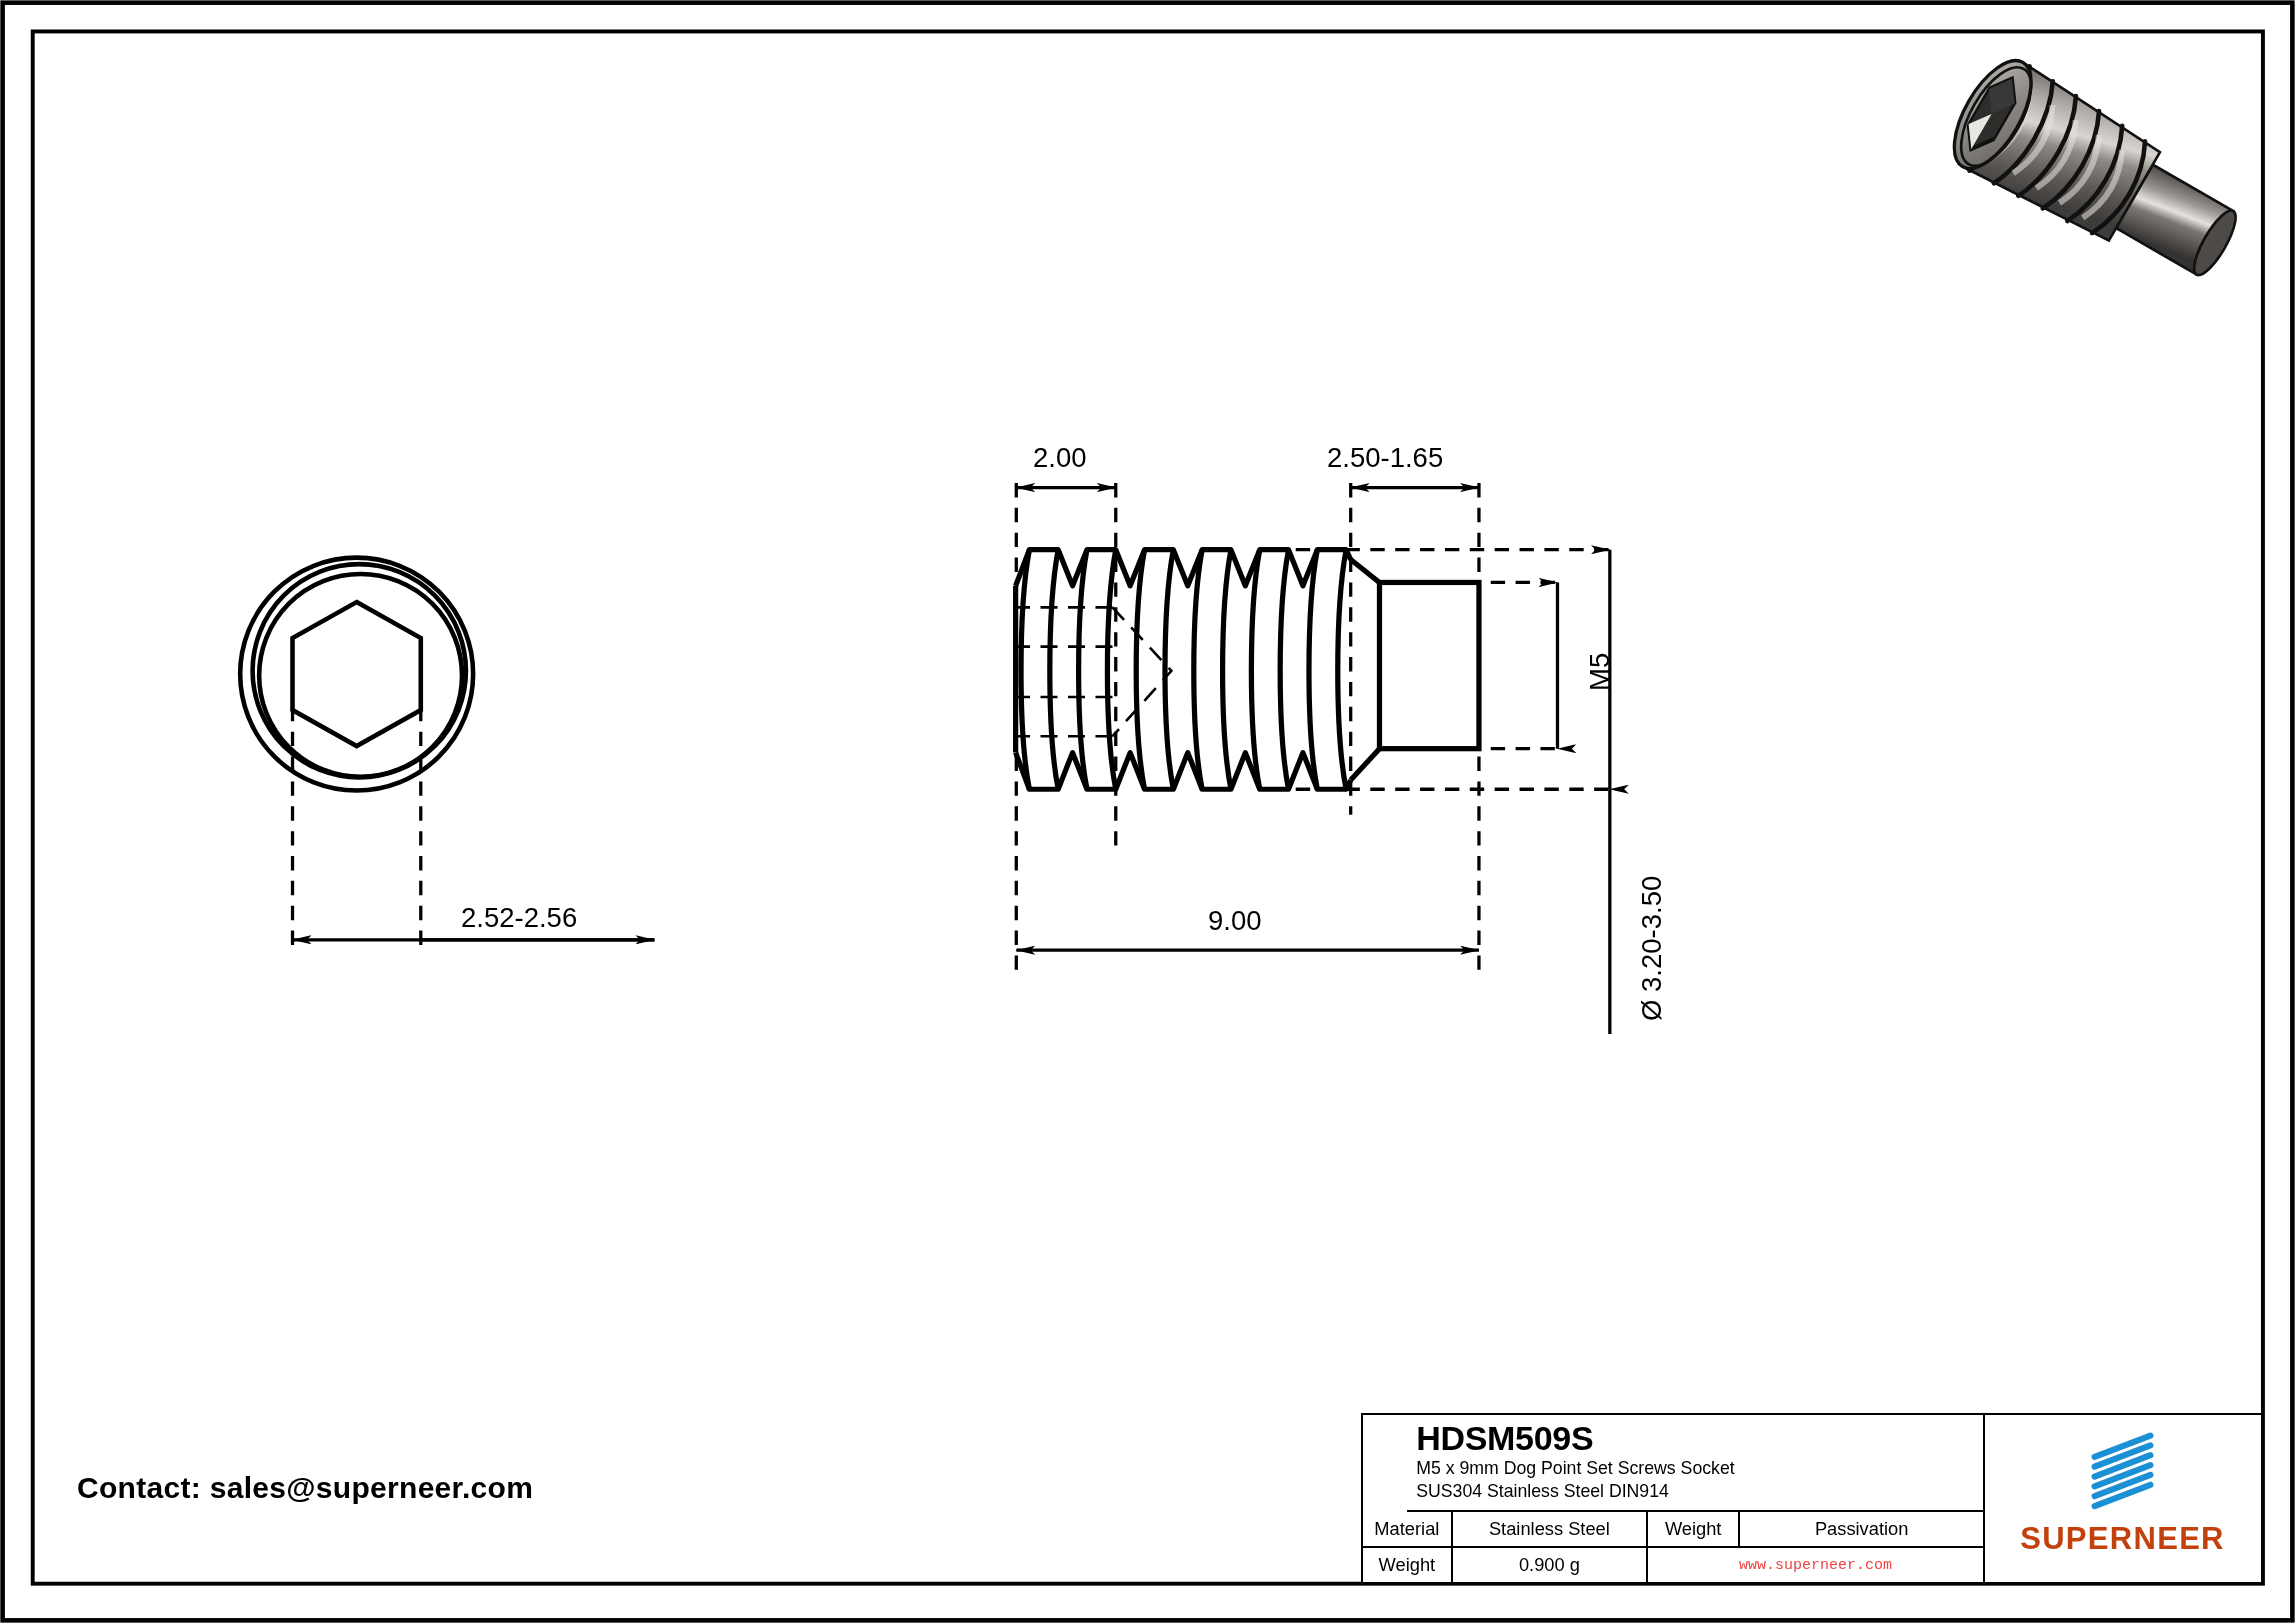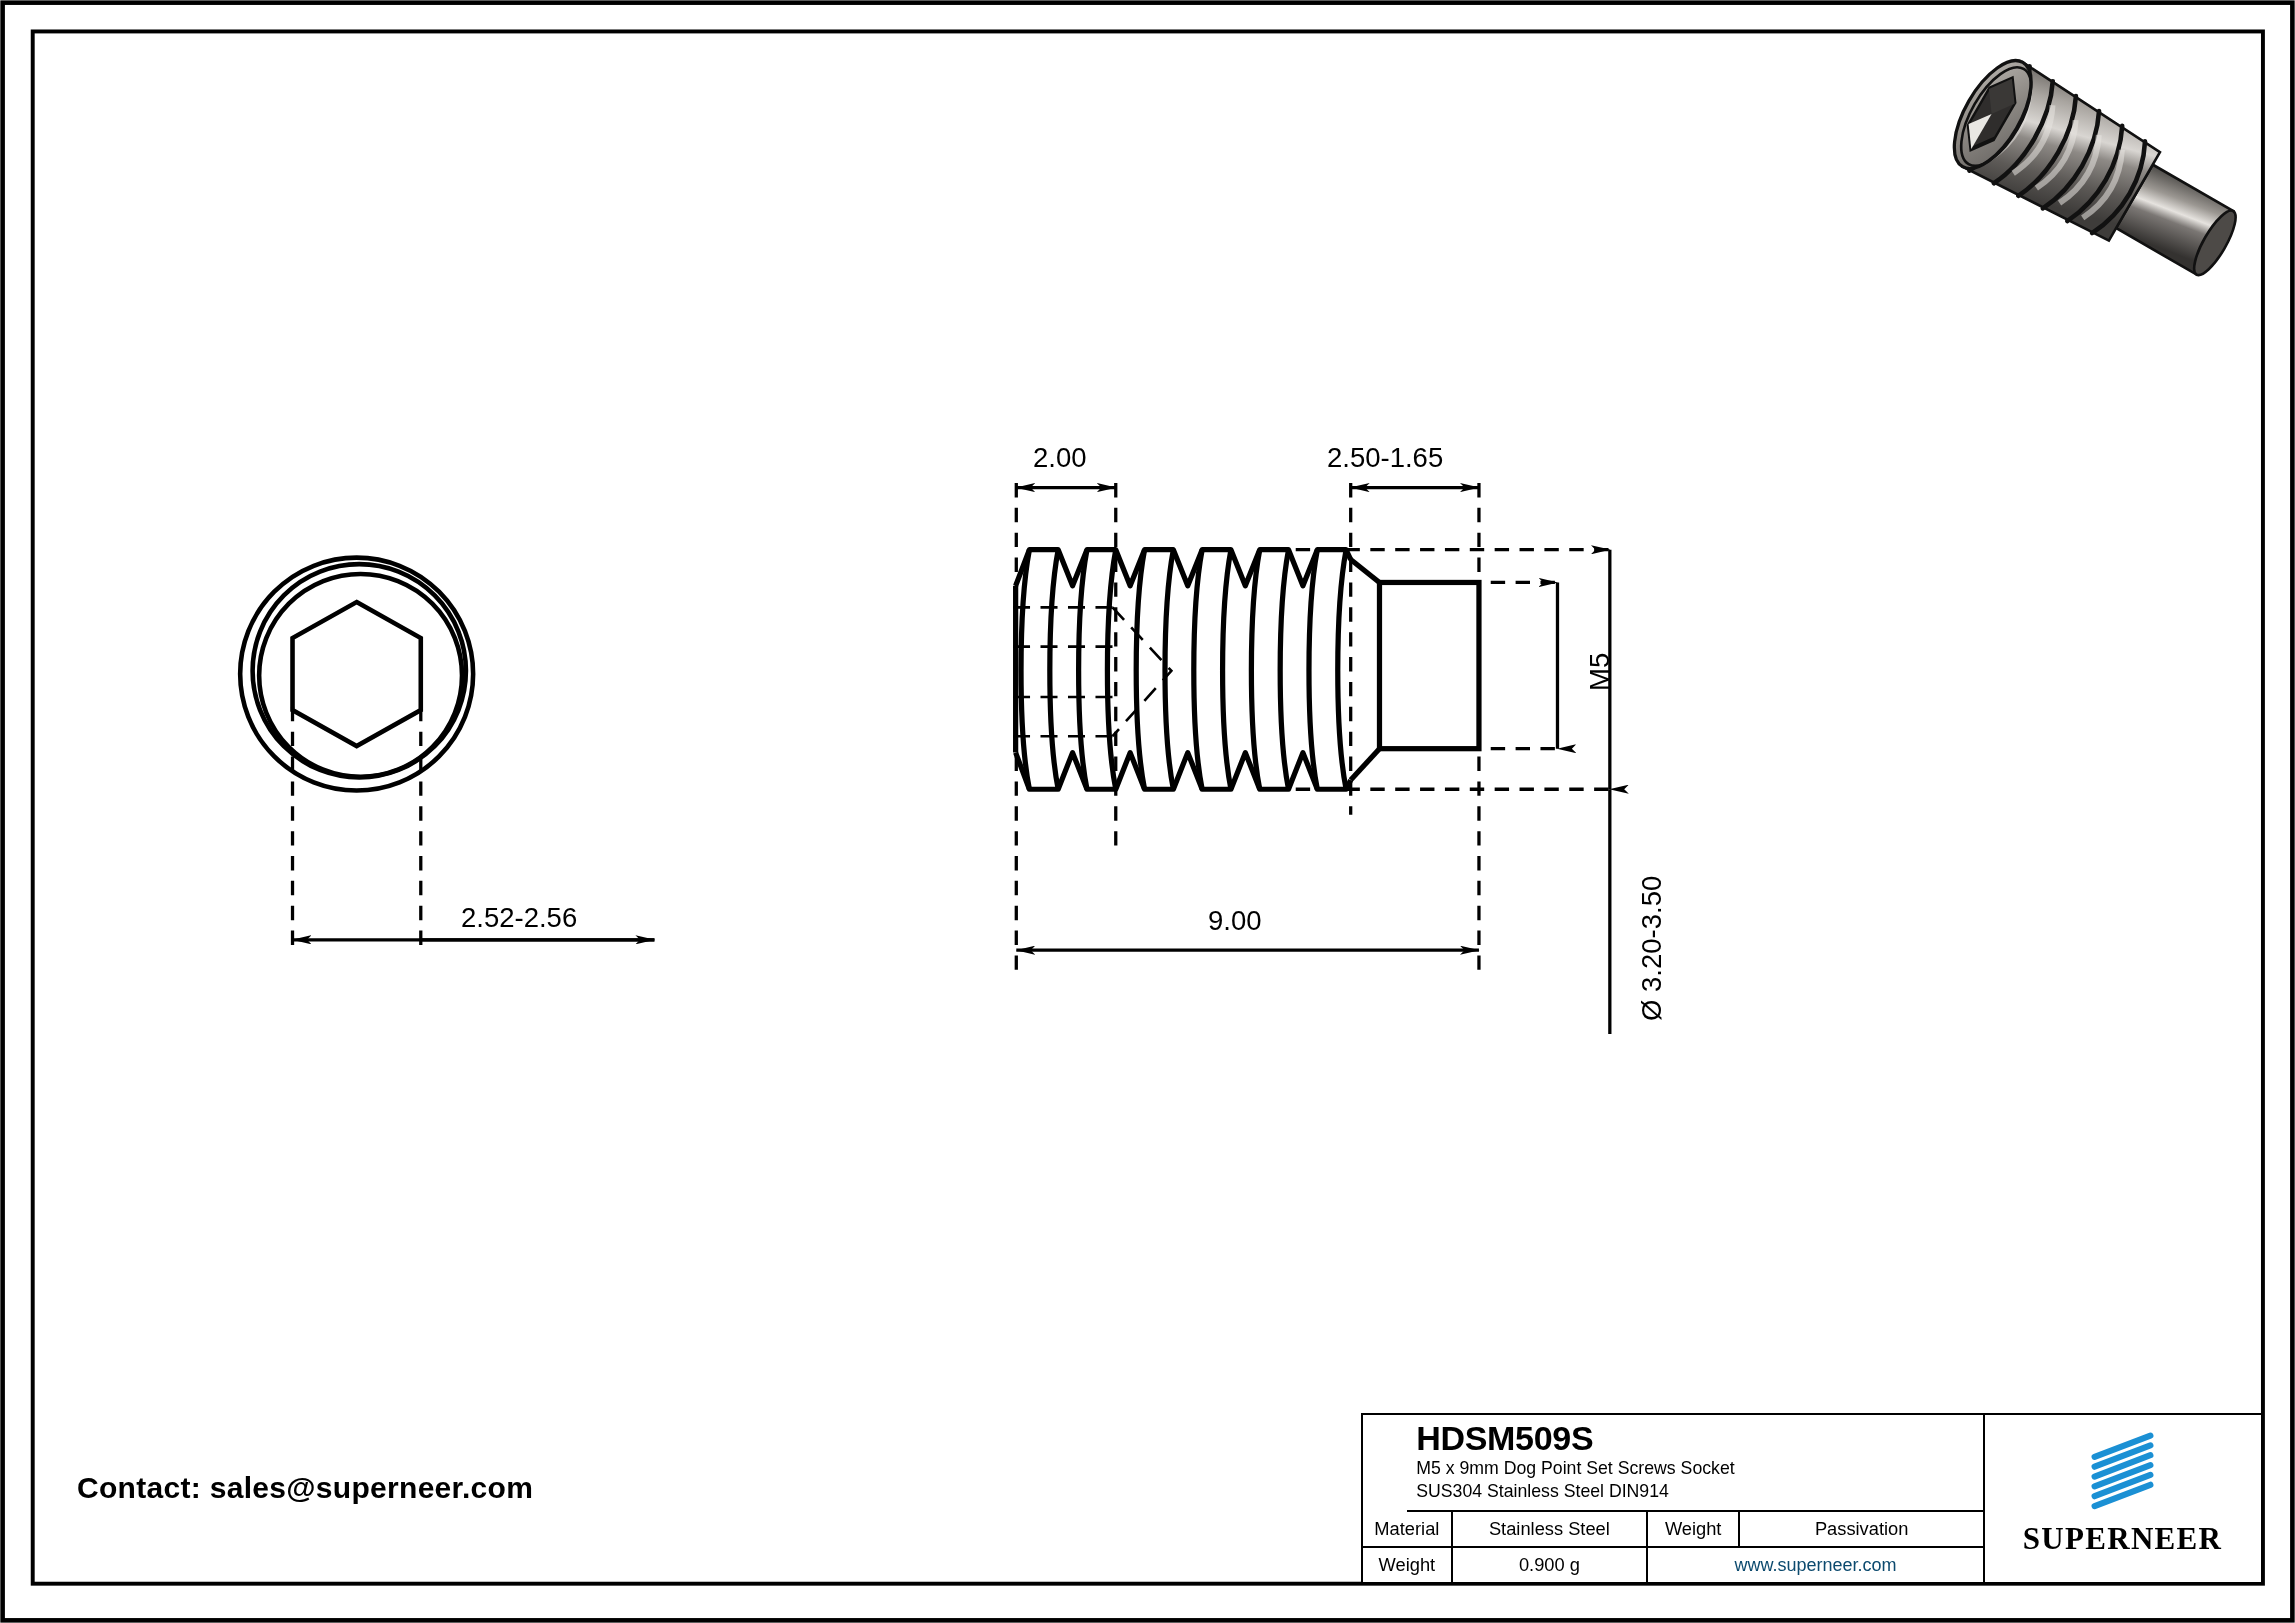--- a/index.html
+++ b/index.html
@@ -79,39 +79,39 @@
     justify-content: center;
     font-size: 18.3px;
     border-right: 2px solid #000;
     height: 100%;
   }
   .tb-cell:last-child { border-right: none; }
   .c-label { width: 105px; }
   .c-value { width: 229px; }
   .c-label2 { width: 108px; }
   .c-wide { width: 285px; }
-  .link-text { color: #0c4a6e; font-size: 18px; }
+  .link-text { color: #ef4444; font-size: 15px; font-family: Liberation Mono, monospace; }
   #tb-right {
     width: 275px;
     position: relative;
     display: flex;
     flex-direction: column;
     align-items: center;
     justify-content: flex-start;
     padding-top: 14.4px;
     box-sizing: border-box;
   }
   #logo-mark { width: 85px; height: 82px; }
   #logo-word {
     margin-top: 9.2px;
     font-size: 31px;
     font-weight: bold;
     letter-spacing: 1.3px;
-    color: #000000;
-    font-family: Liberation Serif, serif;
+    color: #c2410c;
+    font-family: Liberation Sans, sans-serif;
   }
   
   #contact-text {
     position: absolute;
     left: 77px;
     top: 1471px;
     font-size: 30px;
     font-weight: bold;
     letter-spacing: 0.3px;
     white-space: nowrap;

